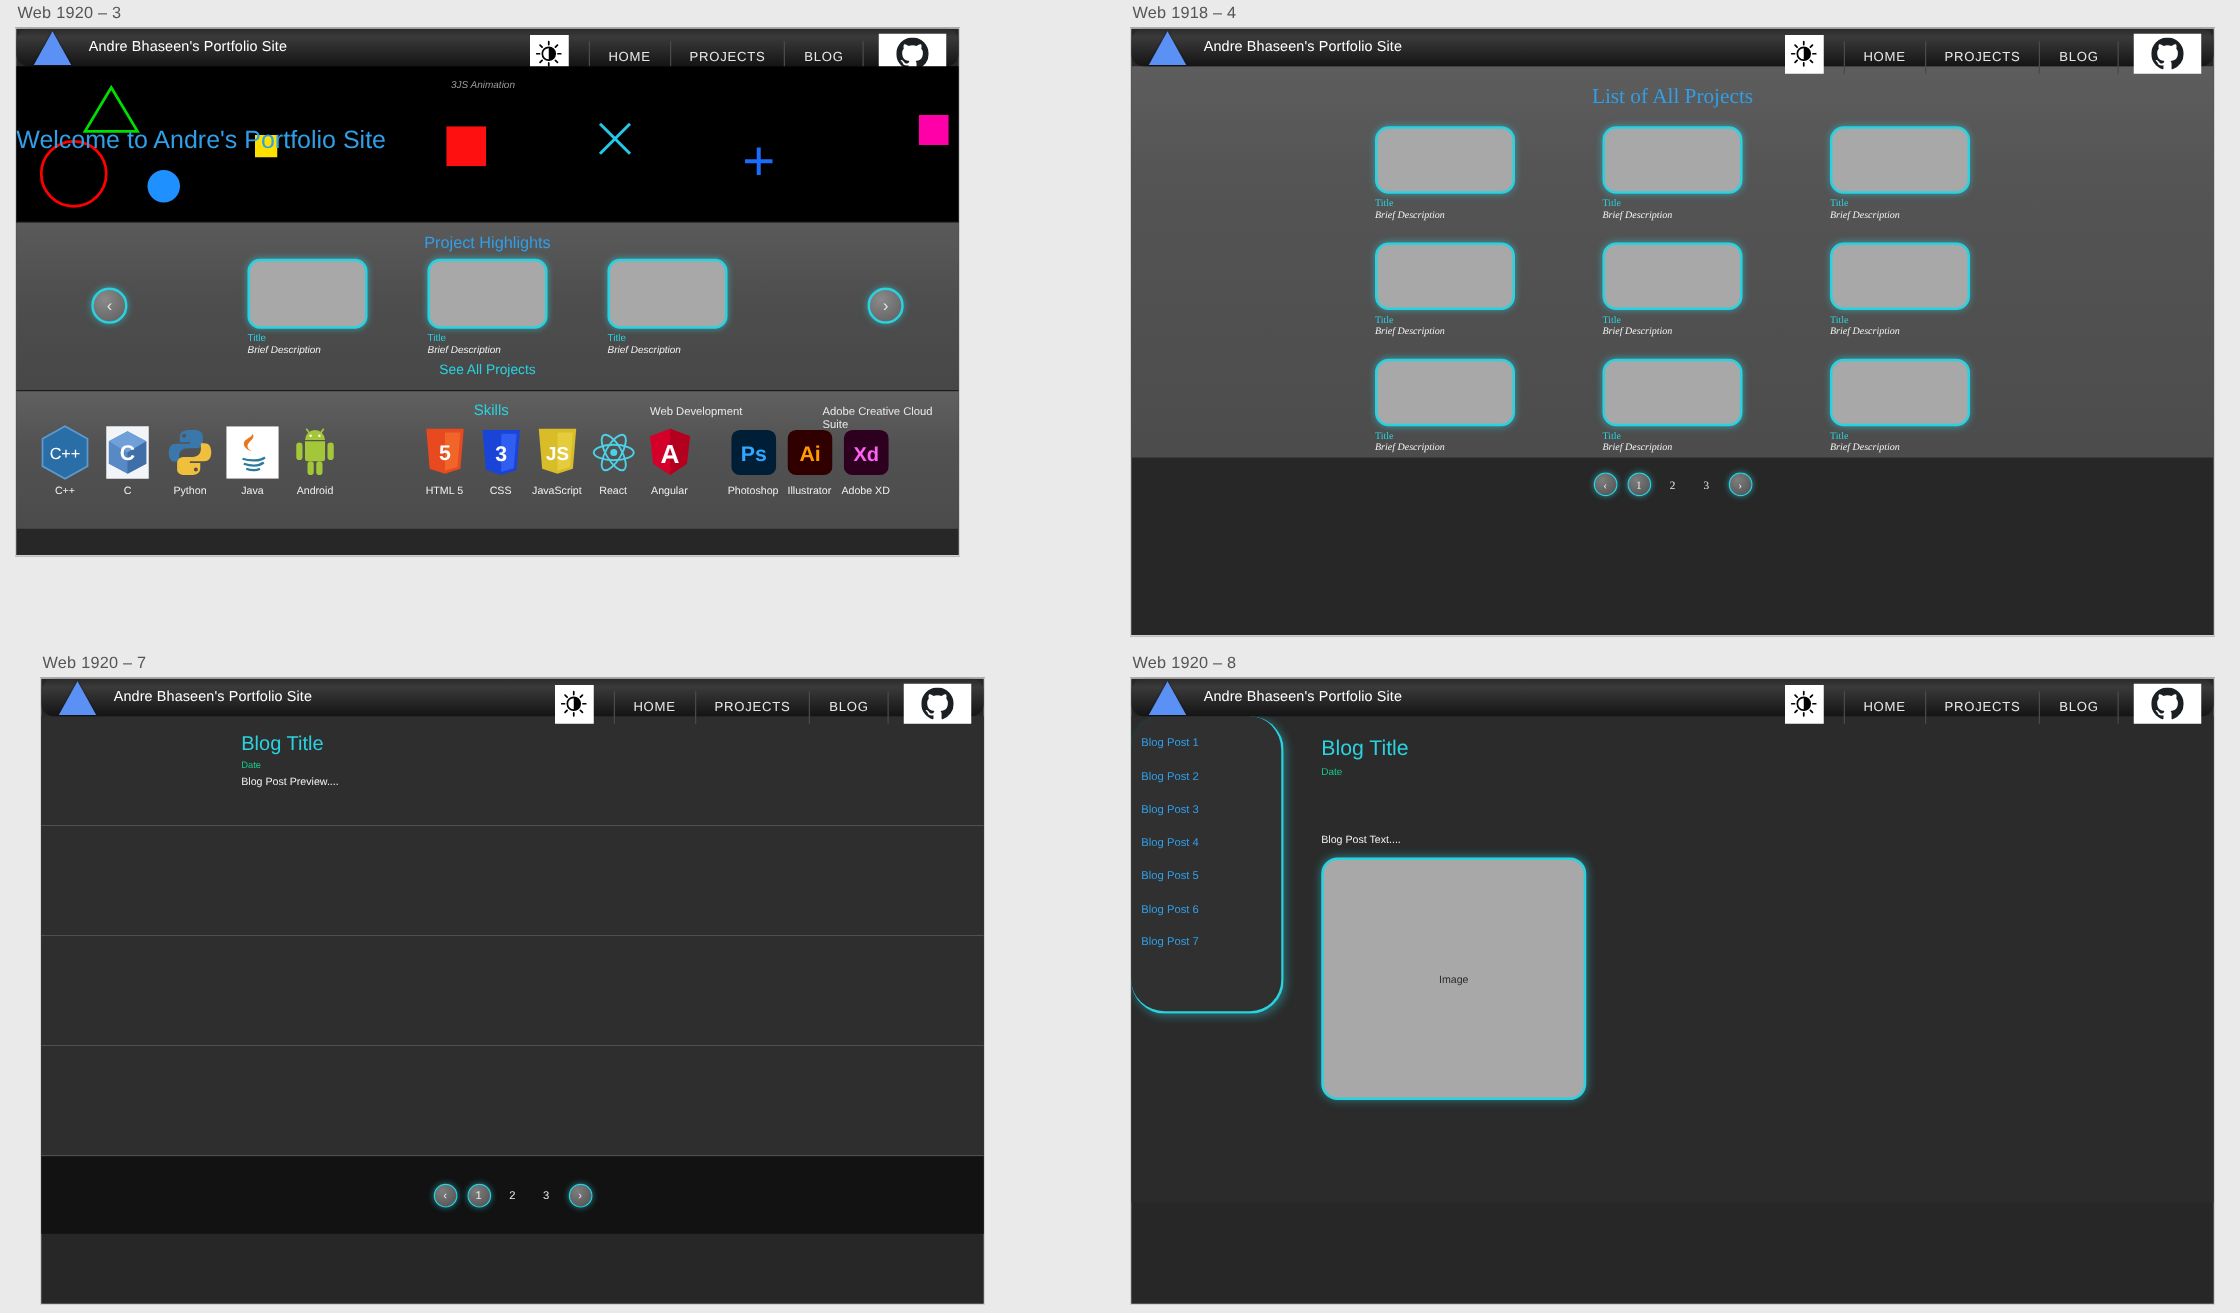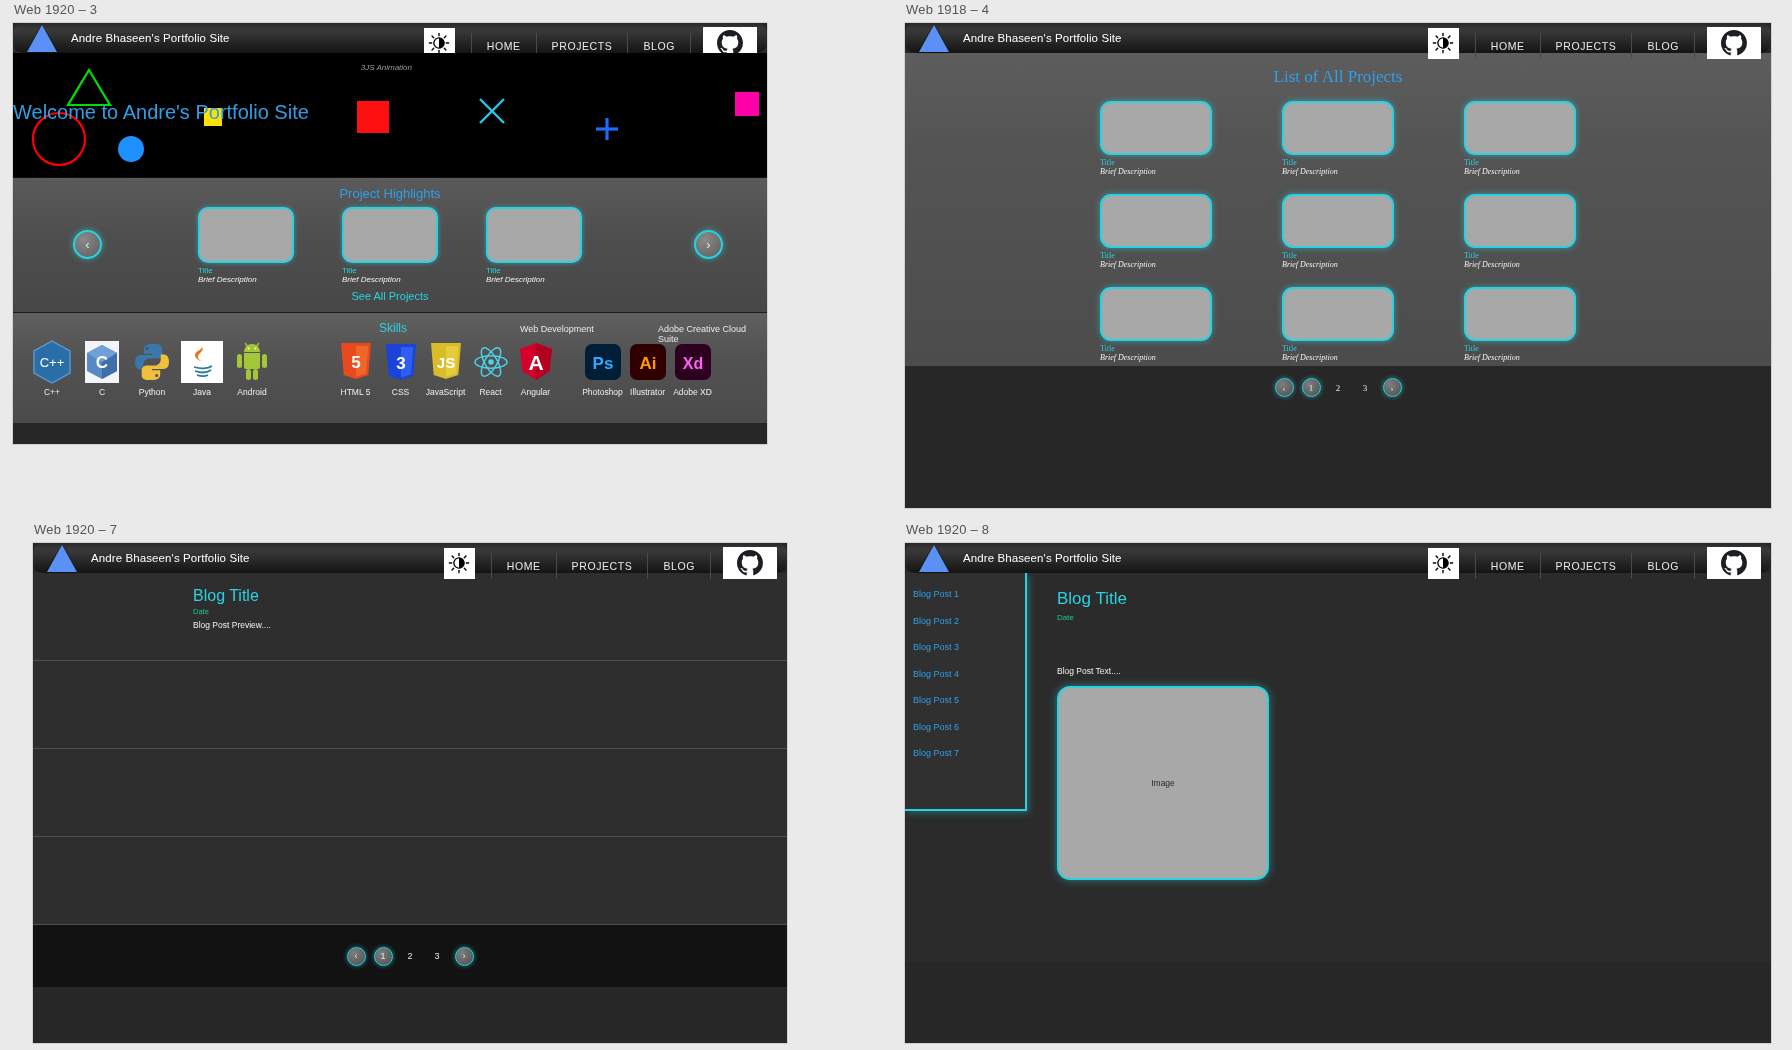--- a/index.html
+++ b/index.html
@@ -156,21 +156,21 @@
   .blog-date { color: #16c98d; font-size: 7.5px; margin-top: 2px; }
   .blog-prev { color: #f0f0f0; font-size: 8.5px; margin-top: 4px; }
   .blog-foot { background: #121212; height: 62px; display:flex; align-items:center; justify-content:center; }
 
   
   .detail-wrap { display: flex; height: 389px; background: #2b2b2b; }
   .detail-side {
     width: 122px; background: #303030;
     border-right: 2px solid #2ad2e0; border-bottom: 2px solid #2ad2e0;
     box-shadow: 2px 2px 7px rgba(42,210,224,.35);
-    padding: 16px 0 0 8px; height: 238px;
+    padding: 16px 0 0 8px; height: 238px; border-radius: 27px;
   }
   .side-link { color: #2f9fe8; font-size: 9px; margin-bottom: 16.5px; display:block; }
   .detail-main { flex: 1; padding: 16px 0 0 30px; }
   .detail-title { color: #2ad2e0; font-size: 17px; }
   .detail-date { color: #16c98d; font-size: 8px; margin-top: 4px; }
   .detail-text { color: #f0f0f0; font-size: 8.5px; margin-top: 44px; }
   .detail-img {
     width: 212px; height: 194px; margin-top: 10px;
     background: #a8a8a8; border: 2px solid #2ad2e0; border-radius: 13px;
     box-shadow: 0 0 8px rgba(42,210,224,.5);

